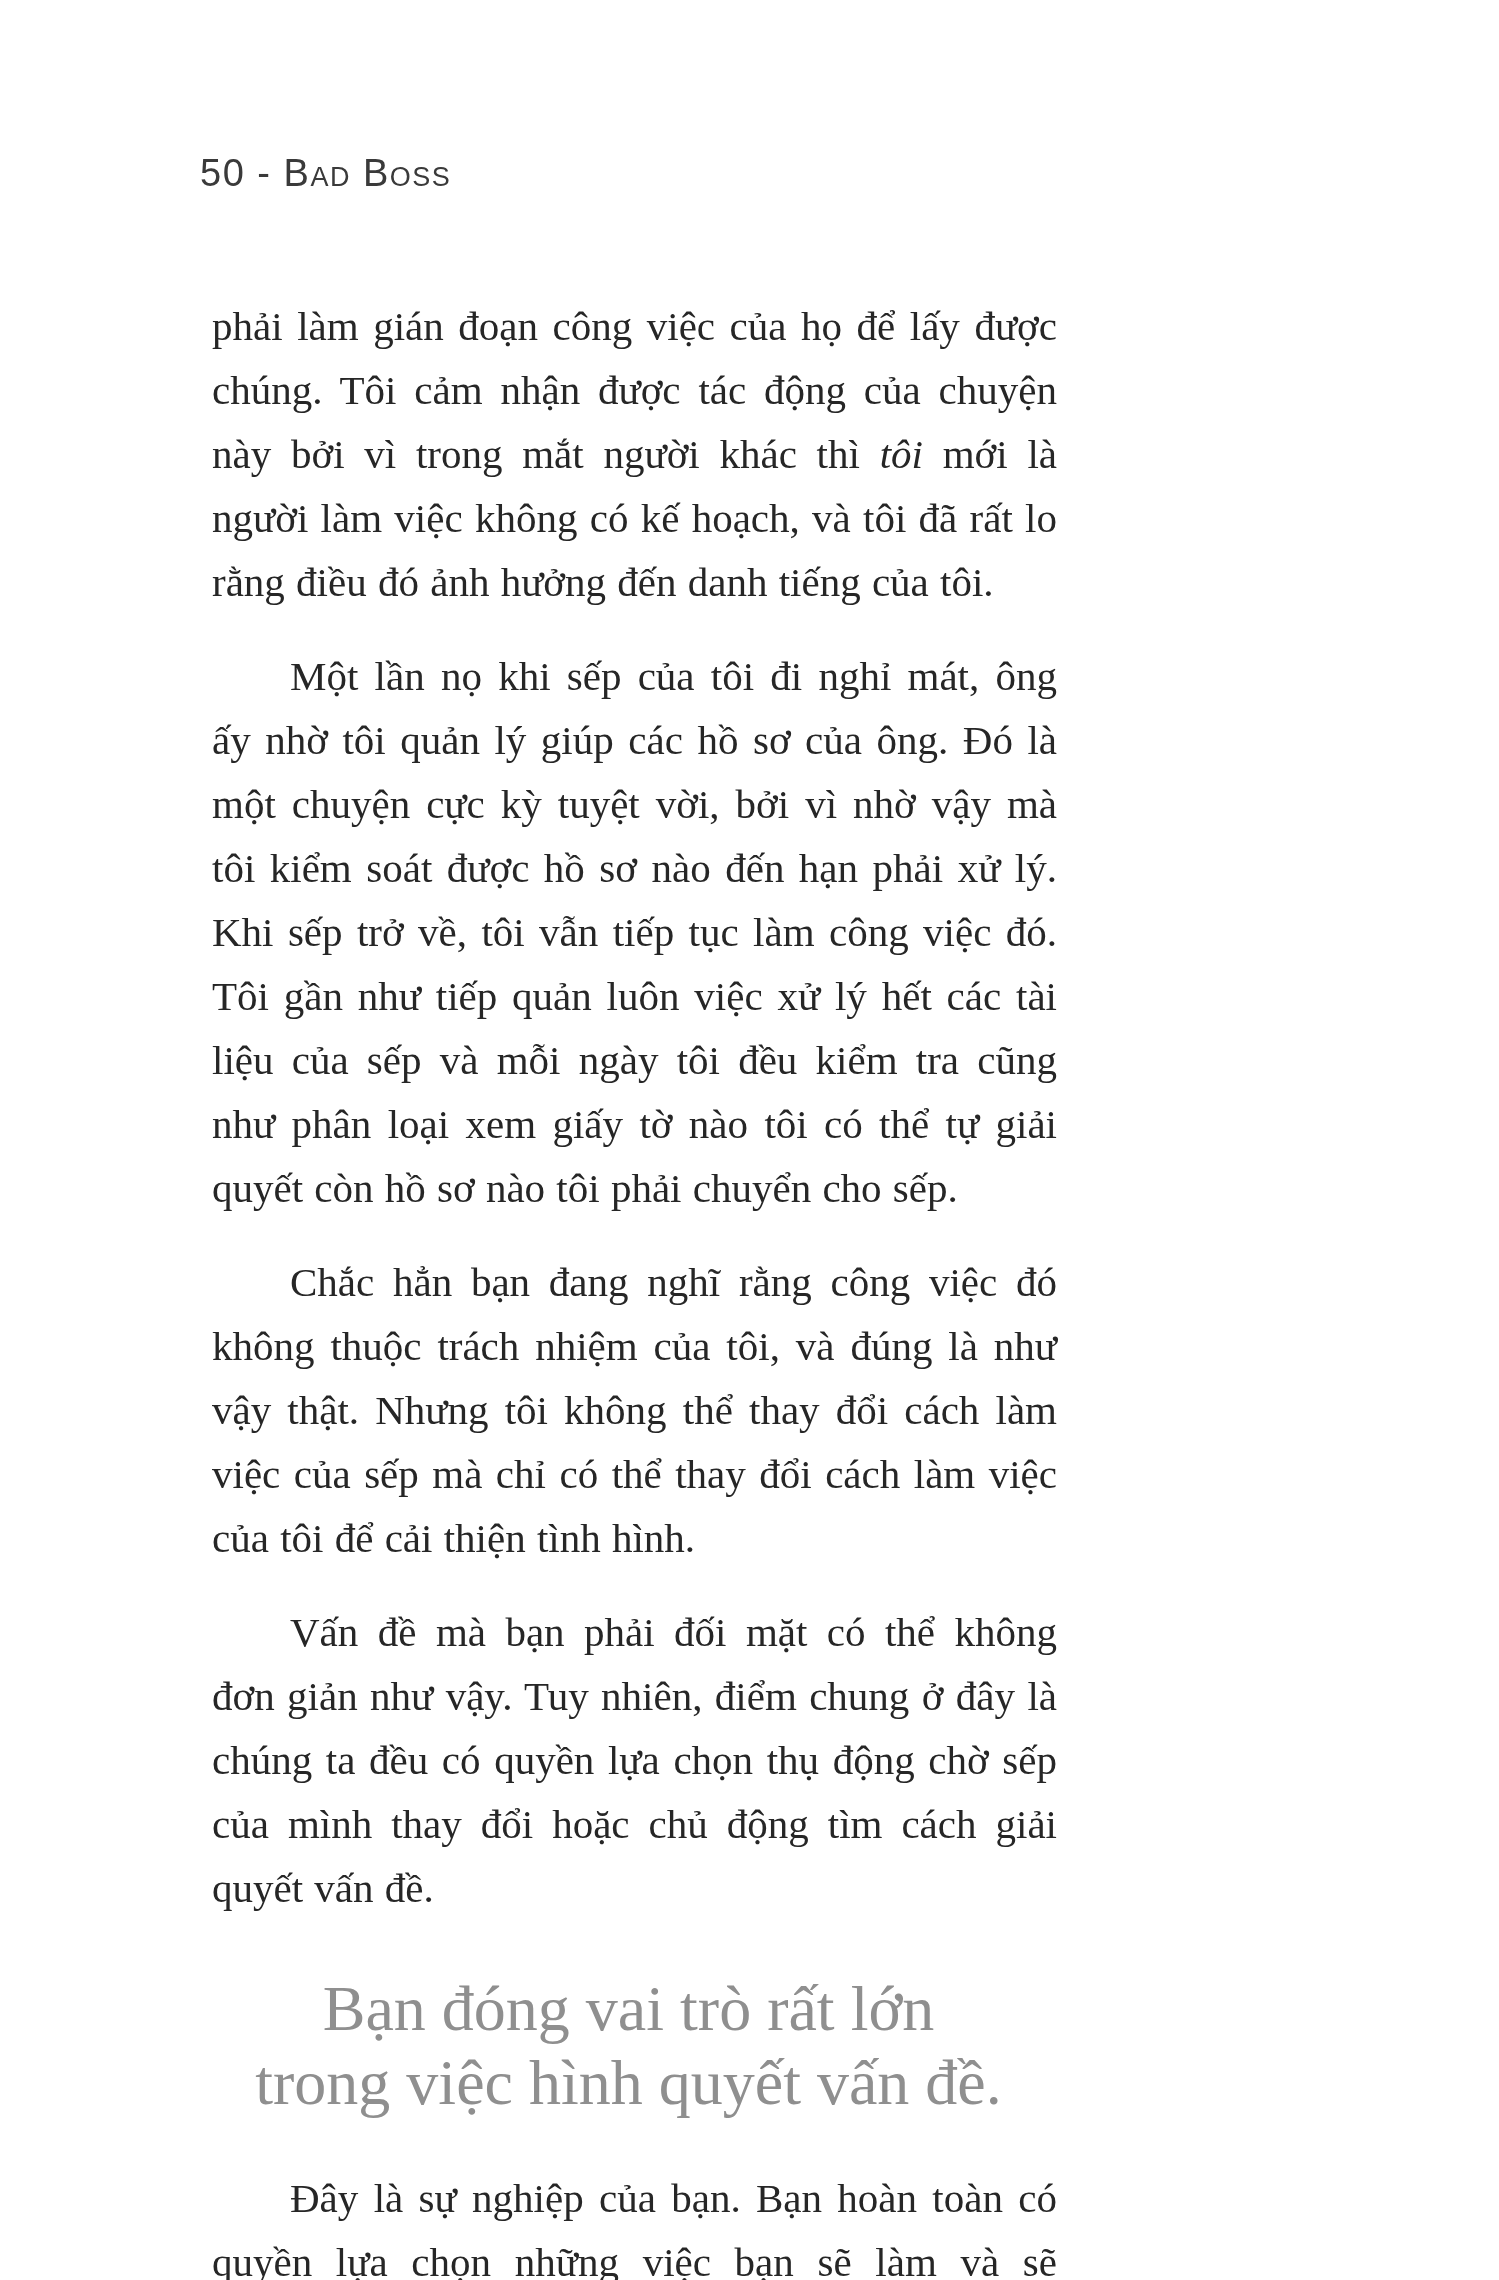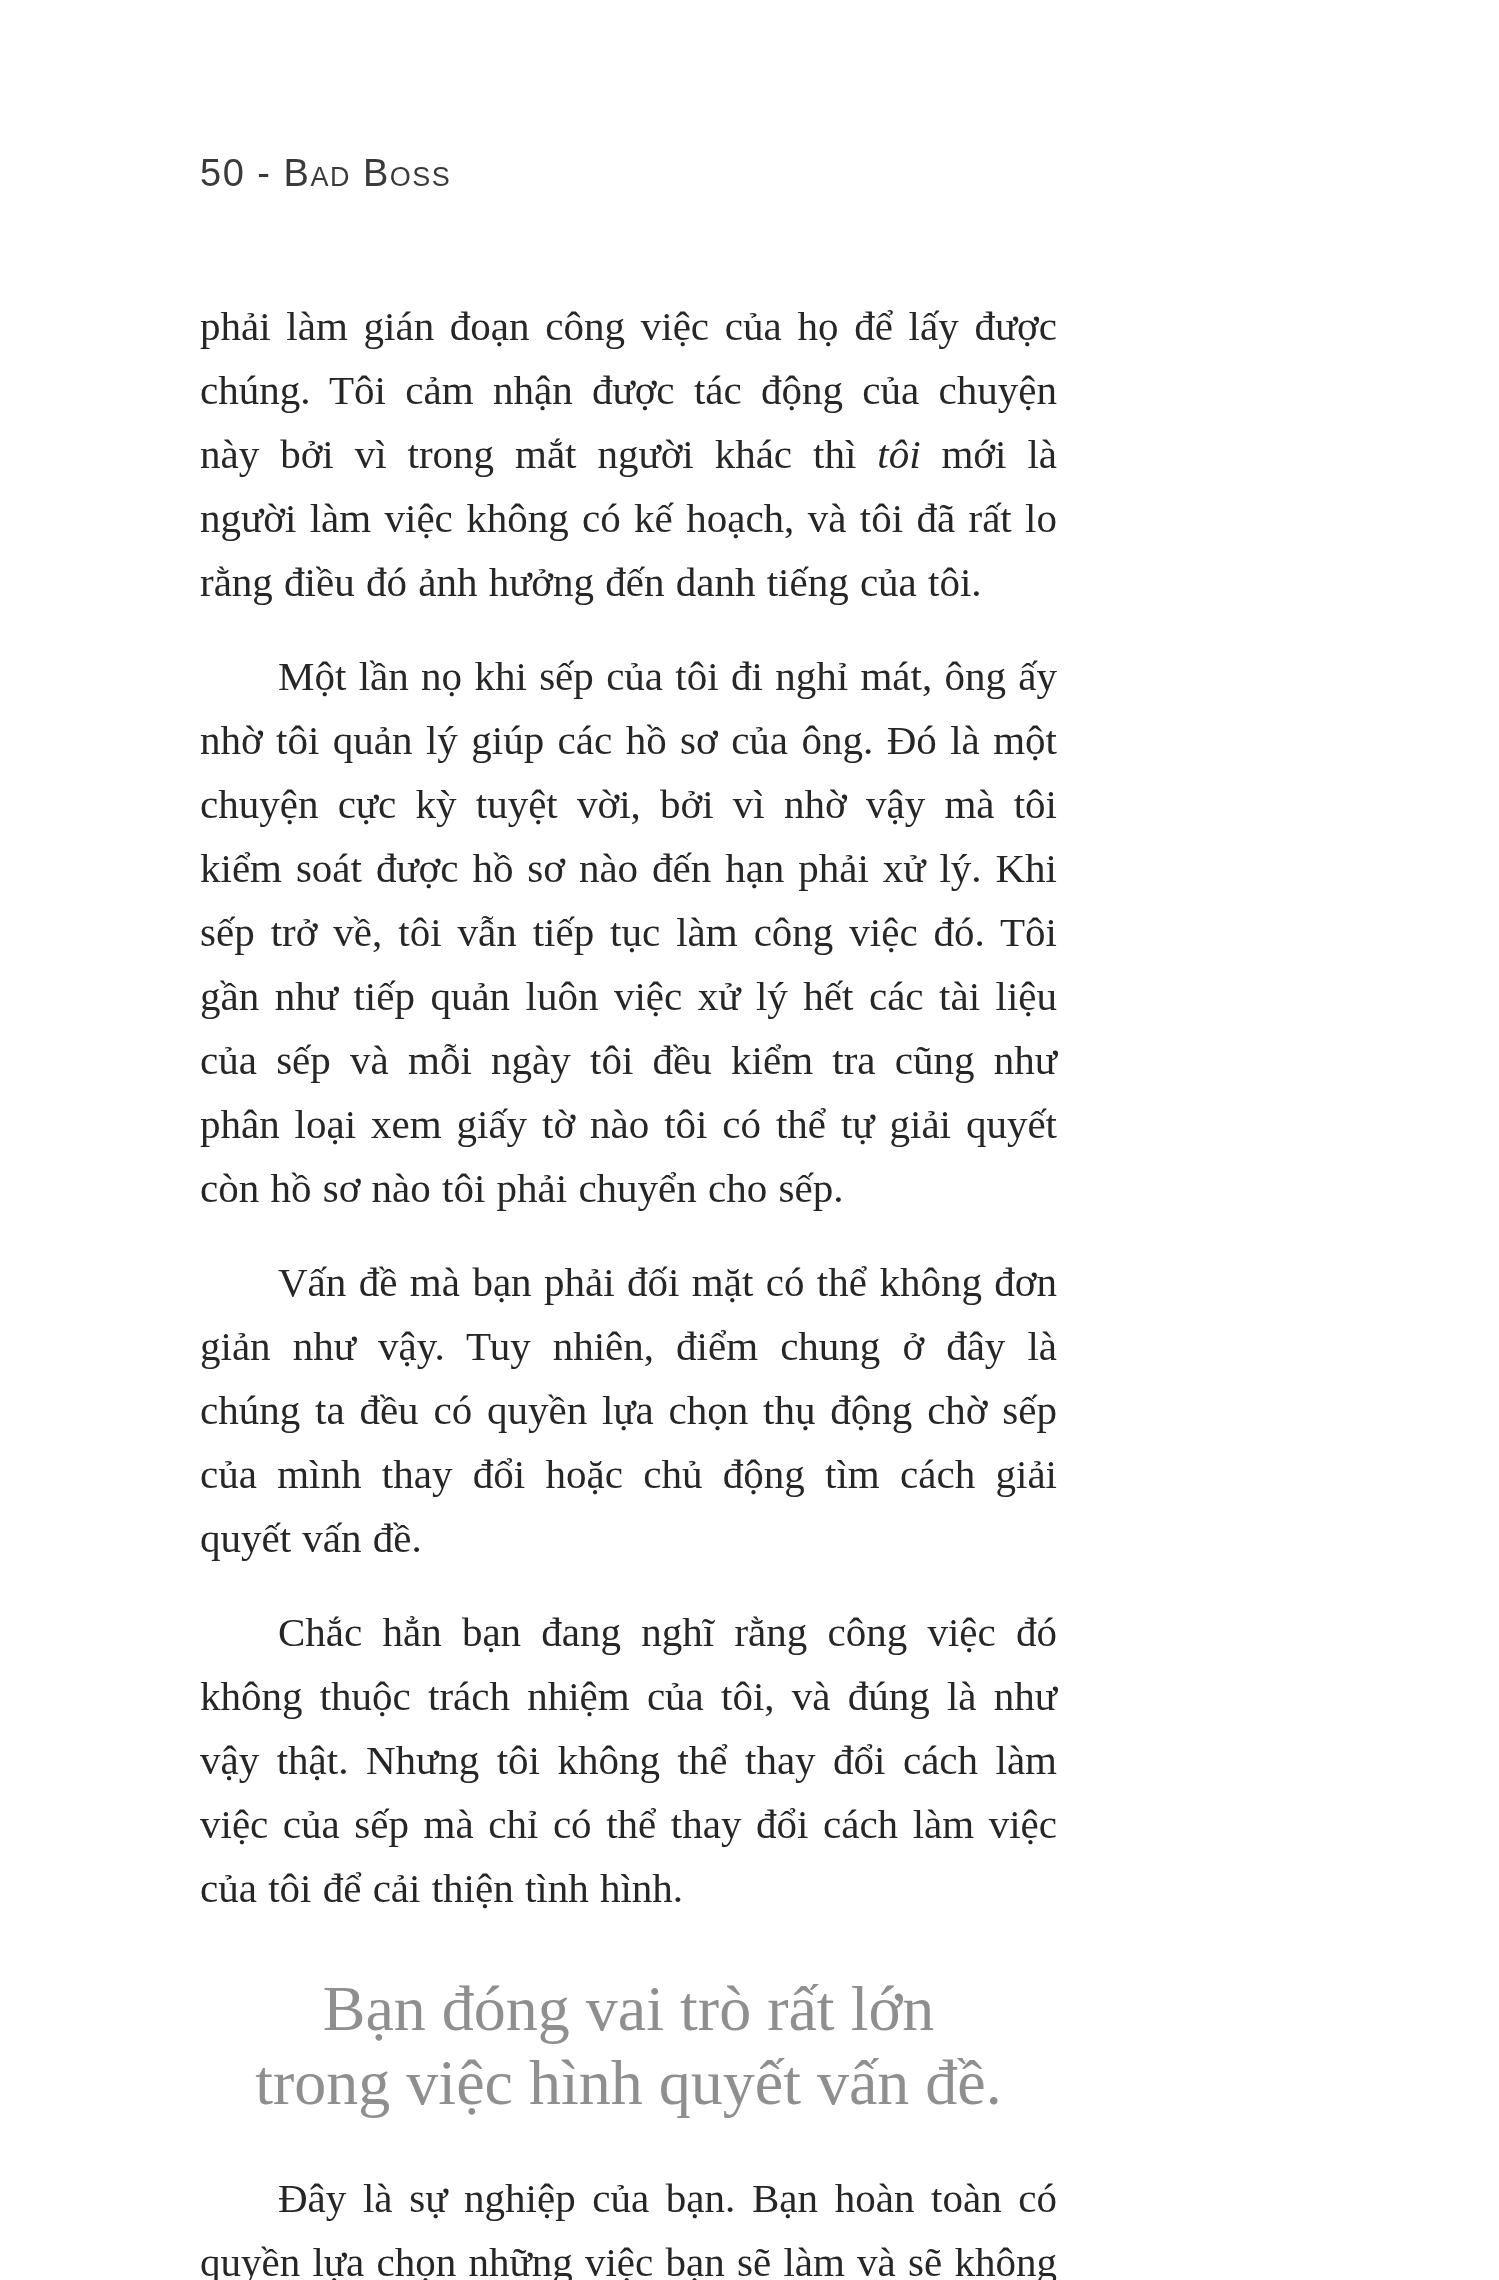--- a/index.html
+++ b/index.html
@@ -31,21 +31,21 @@
     margin: 0 0 98px 0;
     text-align: left;
   }
   .body-text {
     font-size: 41px;
     line-height: 64px;
     color: #262626;
     text-align: justify;
   }
   .para {
-    margin: 0 0 30px 0;
+    margin: 0 0 30px 12px;
     word-spacing: 1px;
   }
   .para.indent {
     text-indent: 78px;
   }
   .para em {
     font-style: italic;
   }
   .section-heading {
     font-family: "Liberation Serif", serif;
@@ -69,23 +69,23 @@
   <header class="running-head">
     <span>50 - Bad Boss</span>
   </header>
 
   <main class="body-text">
 
     <p class="para"><span>phải làm gián đoạn công việc của họ để lấy được chúng. Tôi cảm nhận được tác động của chuyện này bởi vì trong mắt người khác thì </span><em>tôi</em><span> mới là người làm việc không có kế hoạch, và tôi đã rất lo rằng điều đó ảnh hưởng đến danh tiếng của tôi.</span></p>
 
     <p class="para indent">Một lần nọ khi sếp của tôi đi nghỉ mát, ông ấy nhờ tôi quản lý giúp các hồ sơ của ông. Đó là một chuyện cực kỳ tuyệt vời, bởi vì nhờ vậy mà tôi kiểm soát được hồ sơ nào đến hạn phải xử lý. Khi sếp trở về, tôi vẫn tiếp tục làm công việc đó. Tôi gần như tiếp quản luôn việc xử lý hết các tài liệu của sếp và mỗi ngày tôi đều kiểm tra cũng như phân loại xem giấy tờ nào tôi có thể tự giải quyết còn hồ sơ nào tôi phải chuyển cho sếp.</p>
 
+    <p class="para indent">Chắc hẳn bạn đang nghĩ rằng công việc đó không thuộc trách nhiệm của tôi, và đúng là như vậy thật. Nhưng tôi không thể thay đổi cách làm việc của sếp mà chỉ có thể thay đổi cách làm việc của tôi để cải thiện tình hình.</p>
+
     <p class="para indent">Vấn đề mà bạn phải đối mặt có thể không đơn giản như vậy. Tuy nhiên, điểm chung ở đây là chúng ta đều có quyền lựa chọn thụ động chờ sếp của mình thay đổi hoặc chủ động tìm cách giải quyết vấn đề.</p>
-
-    <p class="para indent">Chắc hẳn bạn đang nghĩ rằng công việc đó không thuộc trách nhiệm của tôi, và đúng là như vậy thật. Nhưng tôi không thể thay đổi cách làm việc của sếp mà chỉ có thể thay đổi cách làm việc của tôi để cải thiện tình hình.</p>
 
     <h2 class="section-heading">
       <span class="heading-line">Bạn đóng vai trò rất lớn</span>
       <span class="heading-line">trong việc hình quyết vấn đề.</span>
     </h2>
 
     <p class="para indent">Đây là sự nghiệp của bạn. Bạn hoàn toàn có quyền lựa chọn những việc bạn sẽ làm và sẽ không làm. Việc bạn chọn đọc quyển sách này cho thấy bạn muốn tìm cách phát triển sự nghiệp. Các chương tiếp theo sẽ giúp bạn thực hiện điều đó.</p>
 
   </main>
 

